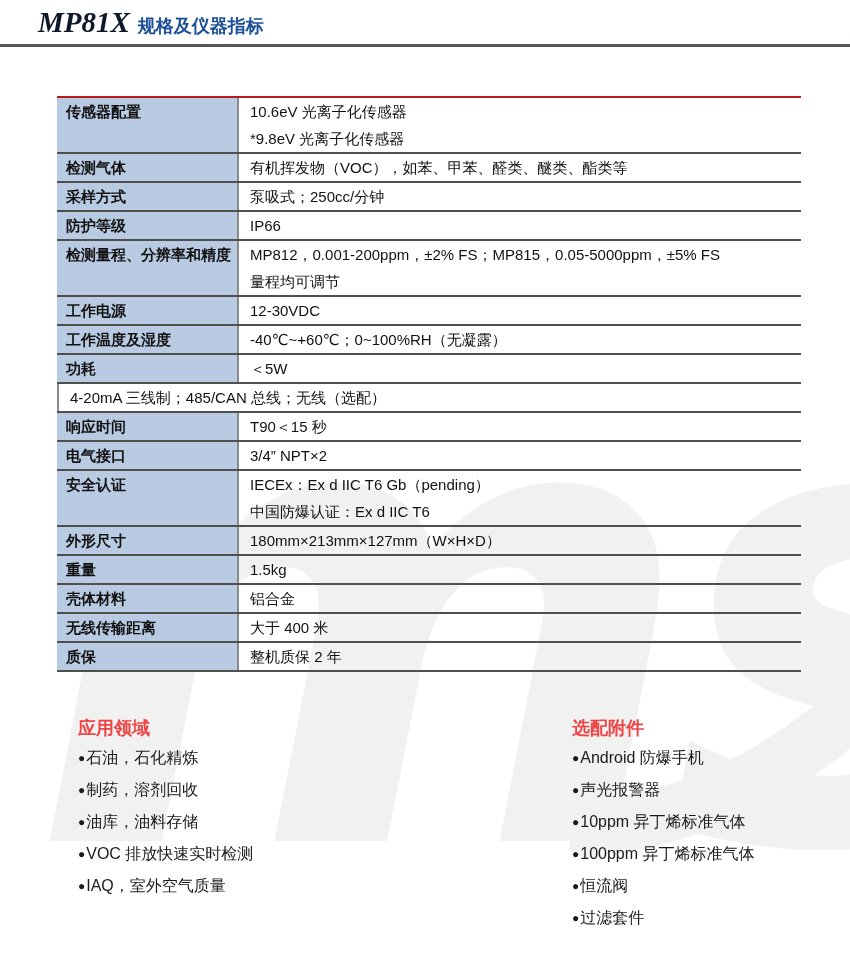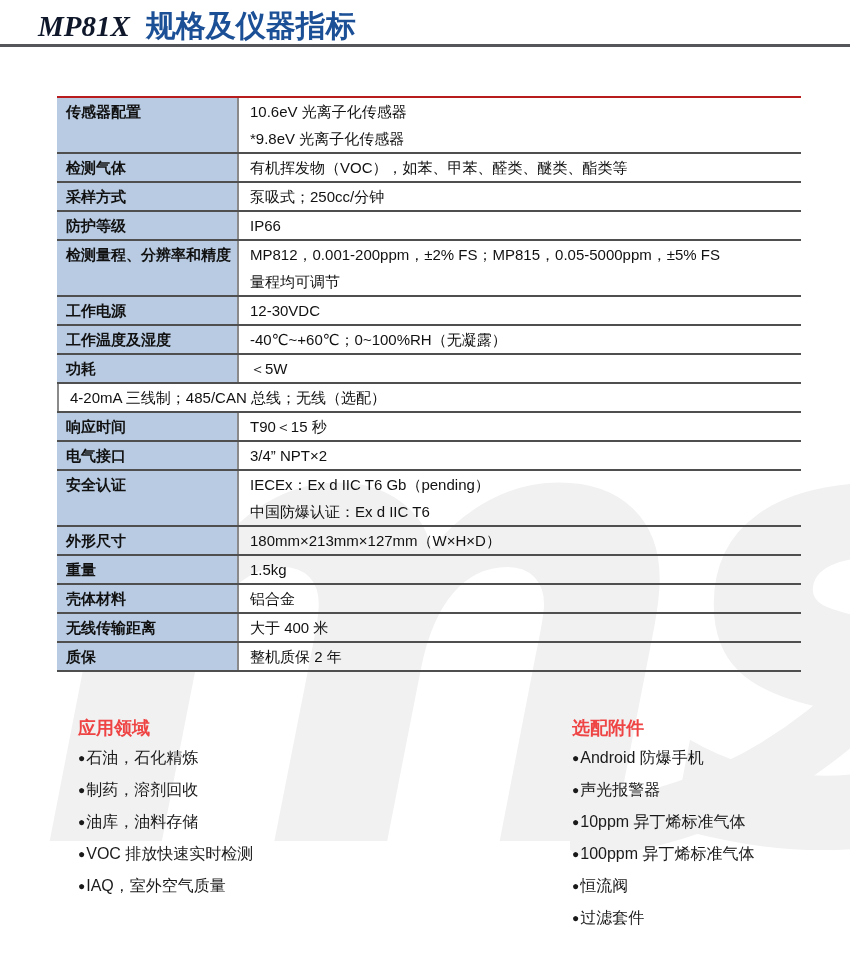--- a/index.html
+++ b/index.html
@@ -22,21 +22,21 @@
   .swoosh{position:absolute;right:-140px;top:500px;z-index:0;}
   
   .content{position:relative;z-index:1;}
   
   .title{position:absolute;left:38px;top:6px;white-space:nowrap;}
   .title .model{
     font-family:"Liberation Serif","DejaVu Serif",serif;
     font-style:italic;font-weight:bold;font-size:29px;color:#0f172a;
   }
   .title .subtitle{
-    font-weight:bold;font-size:30px;color:#1b4f96;margin-left:16px;
+    font-weight:bold;font-size:18px;color:#1b4f96;margin-left:8px;
     font-family:"Liberation Sans","DejaVu Sans",sans-serif;
   }
   .rule{position:absolute;left:0;top:44px;width:850px;height:3px;background:#55565a;}
   
   .spec-table{
     position:absolute;left:57px;top:96px;width:744px;
     border-top:2px solid #b91c1c;
     font-size:15px;
   }
   .spec-row{display:flex;border-bottom:2px solid #4f4f4f;}

